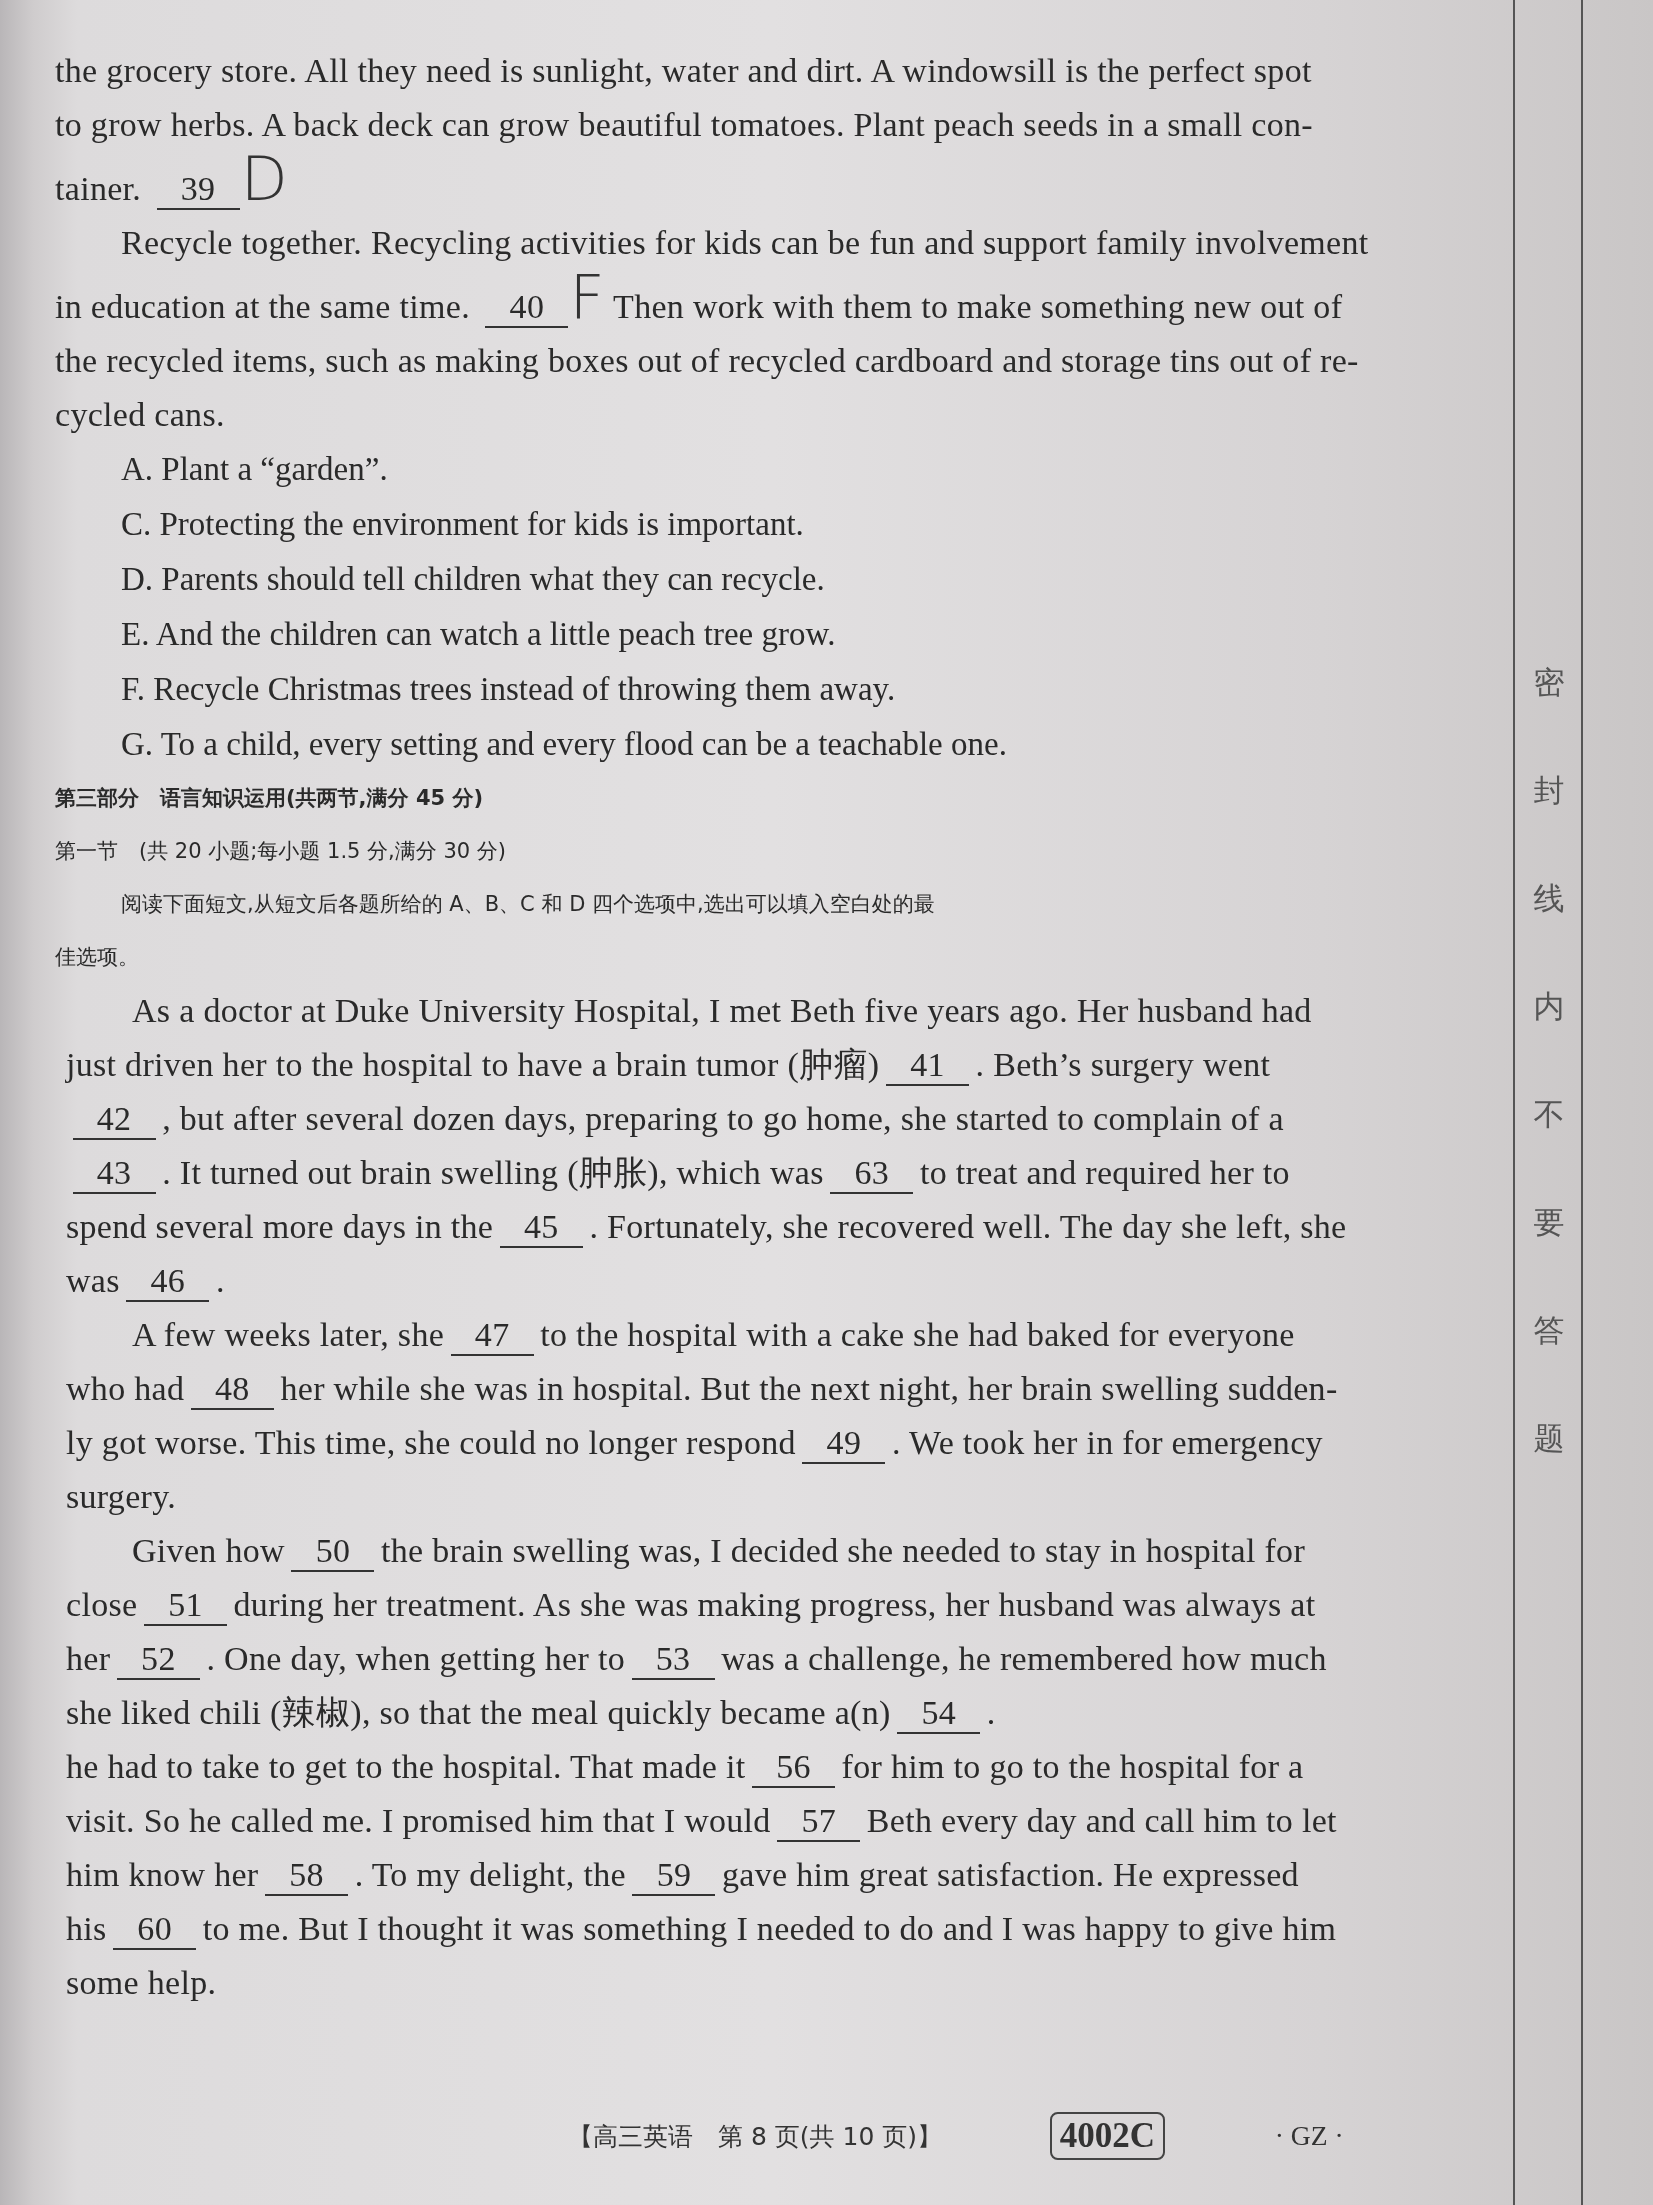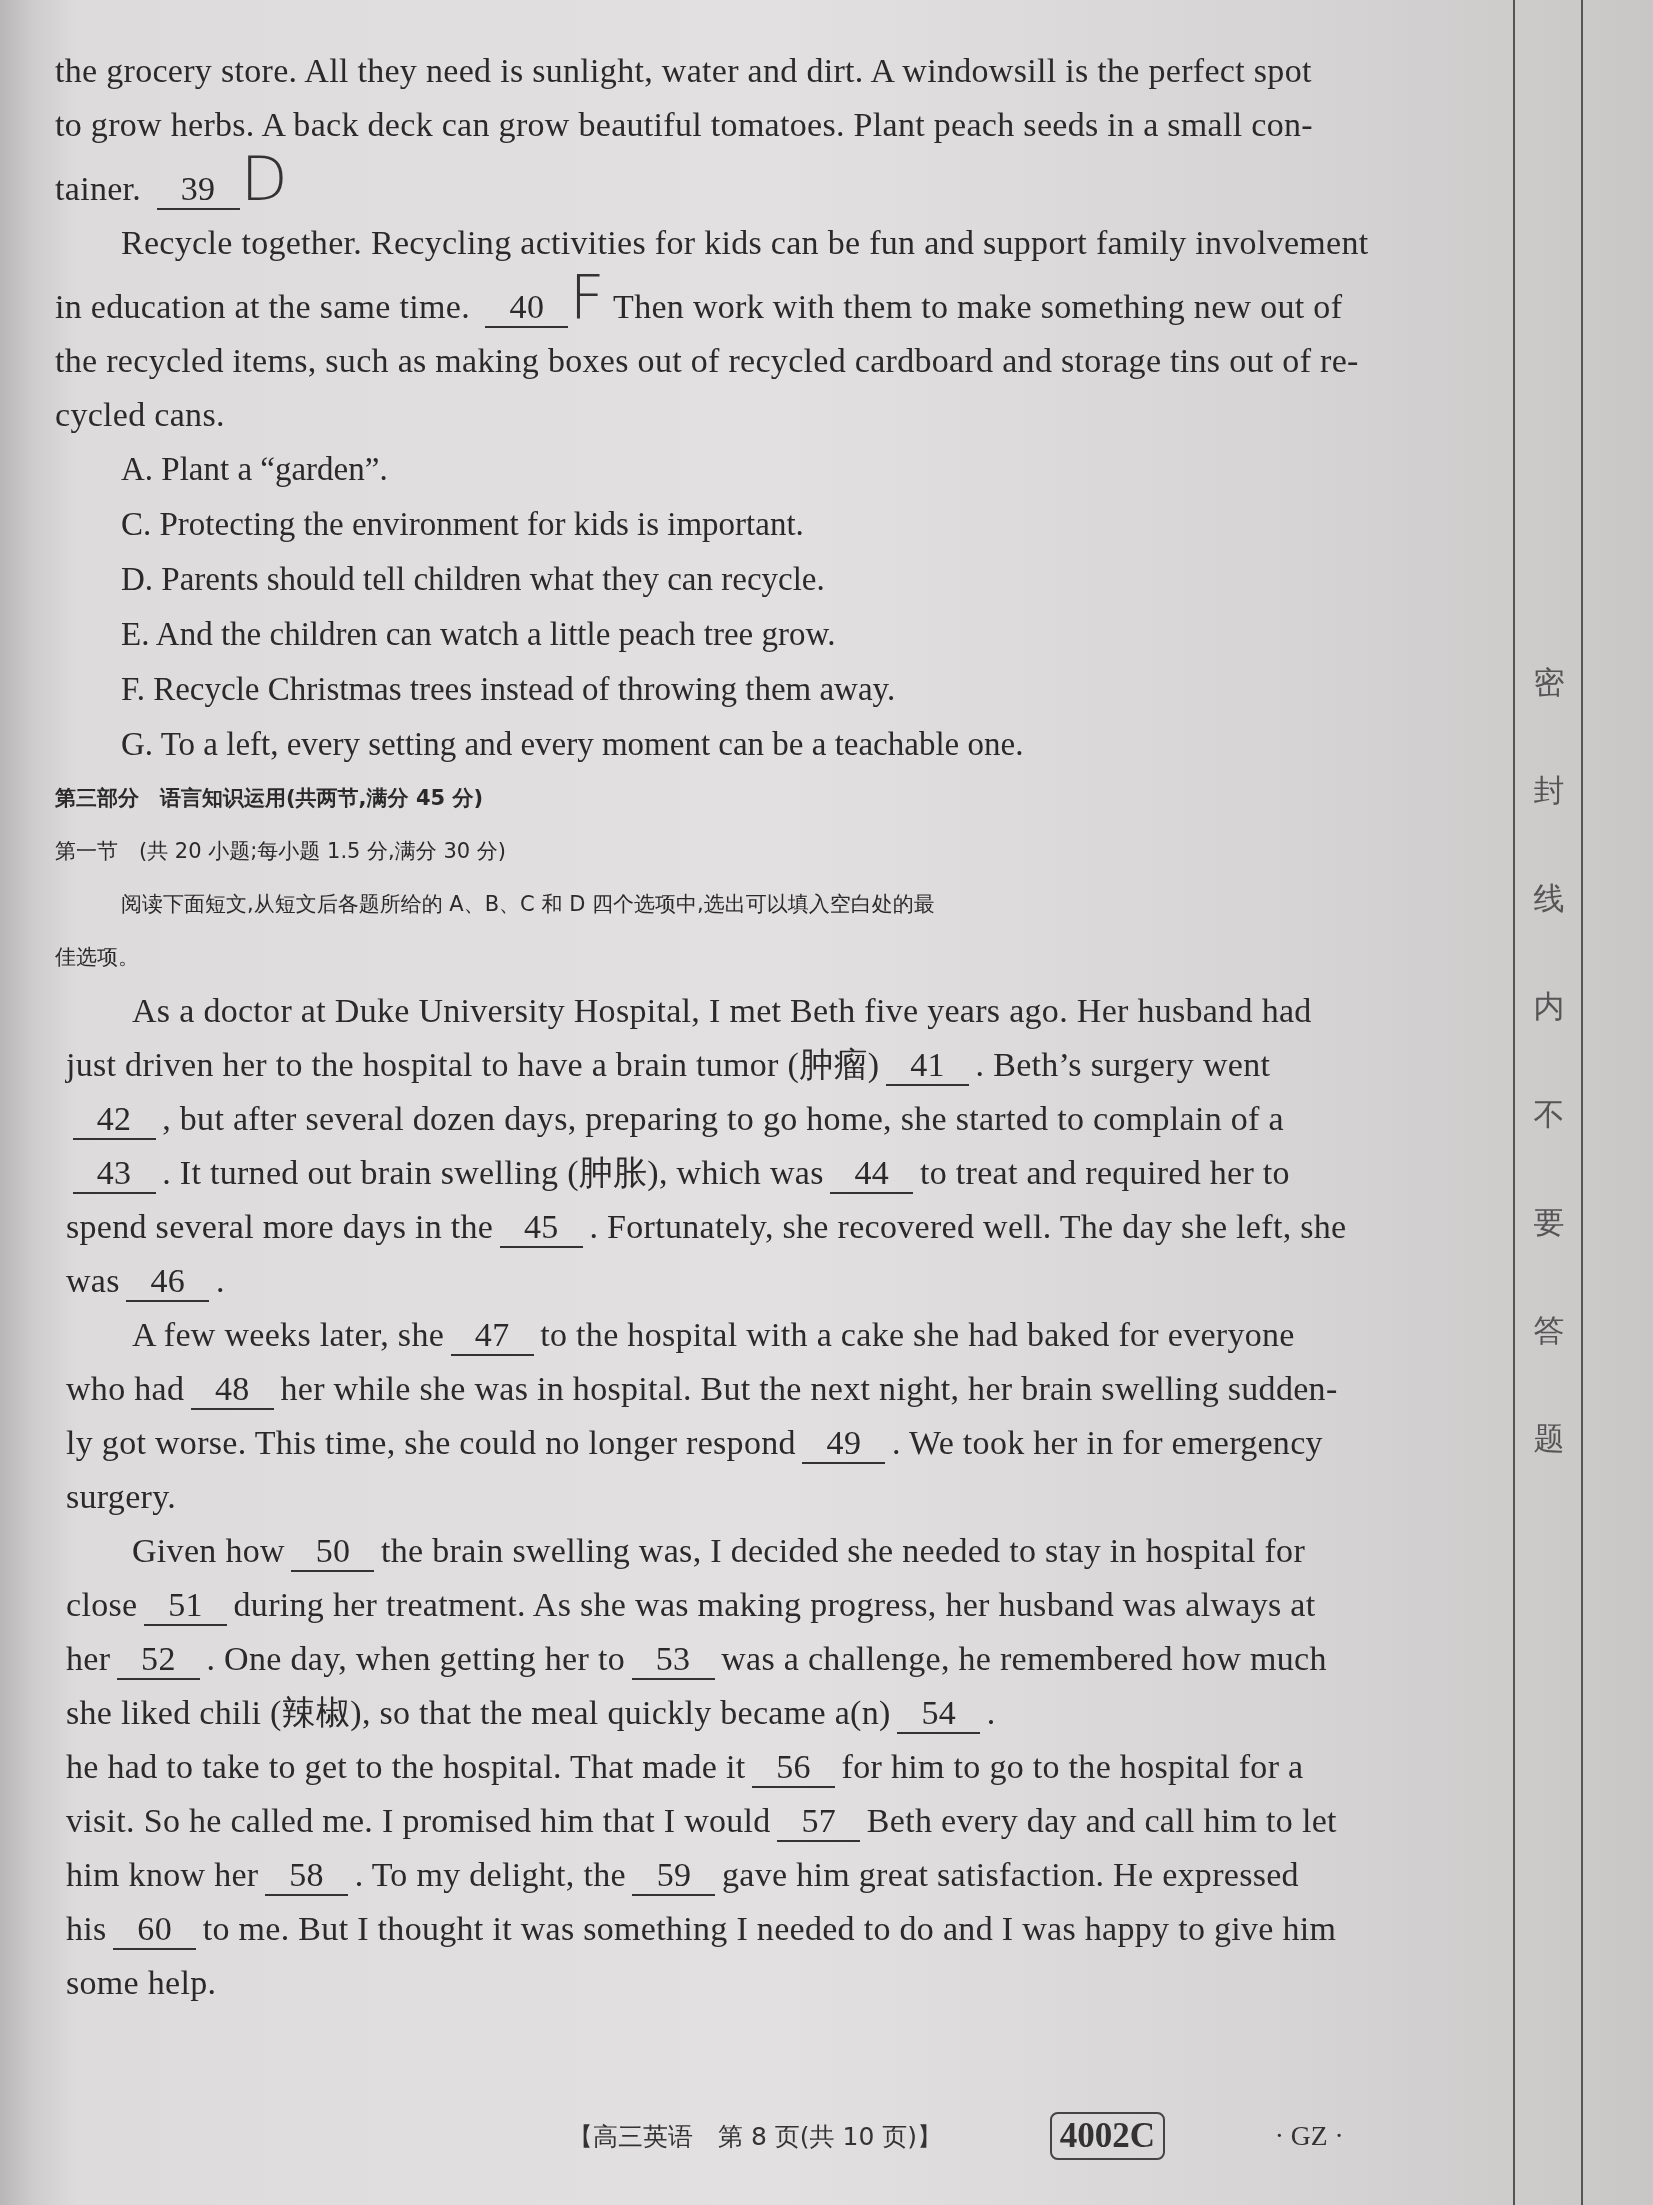--- a/index.html
+++ b/index.html
@@ -59,35 +59,35 @@
       <div class="line">the recycled items, such as making boxes out of recycled cardboard and storage tins out of re-</div>
       <div class="line">cycled cans.</div>
     </div>
 
     <div>
       <div class="opt">A. Plant a “garden”.</div>
       <div class="opt">C. Protecting the environment for kids is important.</div>
       <div class="opt">D. Parents should tell children what they can recycle.</div>
       <div class="opt">E. And the children can watch a little peach tree grow.</div>
       <div class="opt">F. Recycle Christmas trees instead of throwing them away.</div>
-      <div class="opt">G. To a left, every setting and every moment can be a teachable one.</div>
+      <div class="opt">G. To a child, every setting and every flood can be a teachable one.</div>
     </div>
 
     <div>
       <div class="cn cn-bold">第三部分　语言知识运用(共两节,满分 45 分)</div>
       <div class="cn">第一节　(共 20 小题;每小题 1.5 分,满分 30 分)</div>
       <div class="cn" style="padding-left:66px">阅读下面短文,从短文后各题所给的 A、B、C 和 D 四个选项中,选出可以填入空白处的最</div>
       <div class="cn">佳选项。</div>
     </div>
 
     <div style="padding-left:11px">
       <div class="line indent">As a doctor at Duke University Hospital, I met Beth five years ago. Her husband had</div>
       <div class="line"><span>just driven her to the hospital to have a brain tumor (肿瘤)</span><span class="blank">41</span><span>. Beth’s surgery went</span></div>
       <div class="line"><span class="blank">42</span><span>, but after several dozen days, preparing to go home, she started to complain of a</span></div>
-      <div class="line"><span class="blank">43</span><span>. It turned out brain swelling (肿胀), which was</span><span class="blank">44</span><span>to treat and required her to</span></div>
+      <div class="line"><span class="blank">43</span><span>. It turned out brain swelling (肿胀), which was</span><span class="blank">63</span><span>to treat and required her to</span></div>
       <div class="line"><span>spend several more days in the</span><span class="blank">45</span><span>. Fortunately, she recovered well. The day she left, she</span></div>
       <div class="line"><span>was</span><span class="blank">46</span><span>.</span></div>
       <div class="line indent"><span>A few weeks later, she</span><span class="blank">47</span><span>to the hospital with a cake she had baked for everyone</span></div>
       <div class="line"><span>who had</span><span class="blank">48</span><span>her while she was in hospital. But the next night, her brain swelling sudden-</span></div>
       <div class="line"><span>ly got worse. This time, she could no longer respond</span><span class="blank">49</span><span>. We took her in for emergency</span></div>
       <div class="line">surgery.</div>
       <div class="line indent"><span>Given how</span><span class="blank">50</span><span>the brain swelling was, I decided she needed to stay in hospital for</span></div>
       <div class="line"><span>close</span><span class="blank">51</span><span>during her treatment. As she was making progress, her husband was always at</span></div>
       <div class="line"><span>her</span><span class="blank">52</span><span>. One day, when getting her to</span><span class="blank">53</span><span>was a challenge, he remembered how much</span></div>
       <div class="line"><span>she liked chili (辣椒), so that the meal quickly became a(n)</span><span class="blank">54</span><span>.</span></div>

